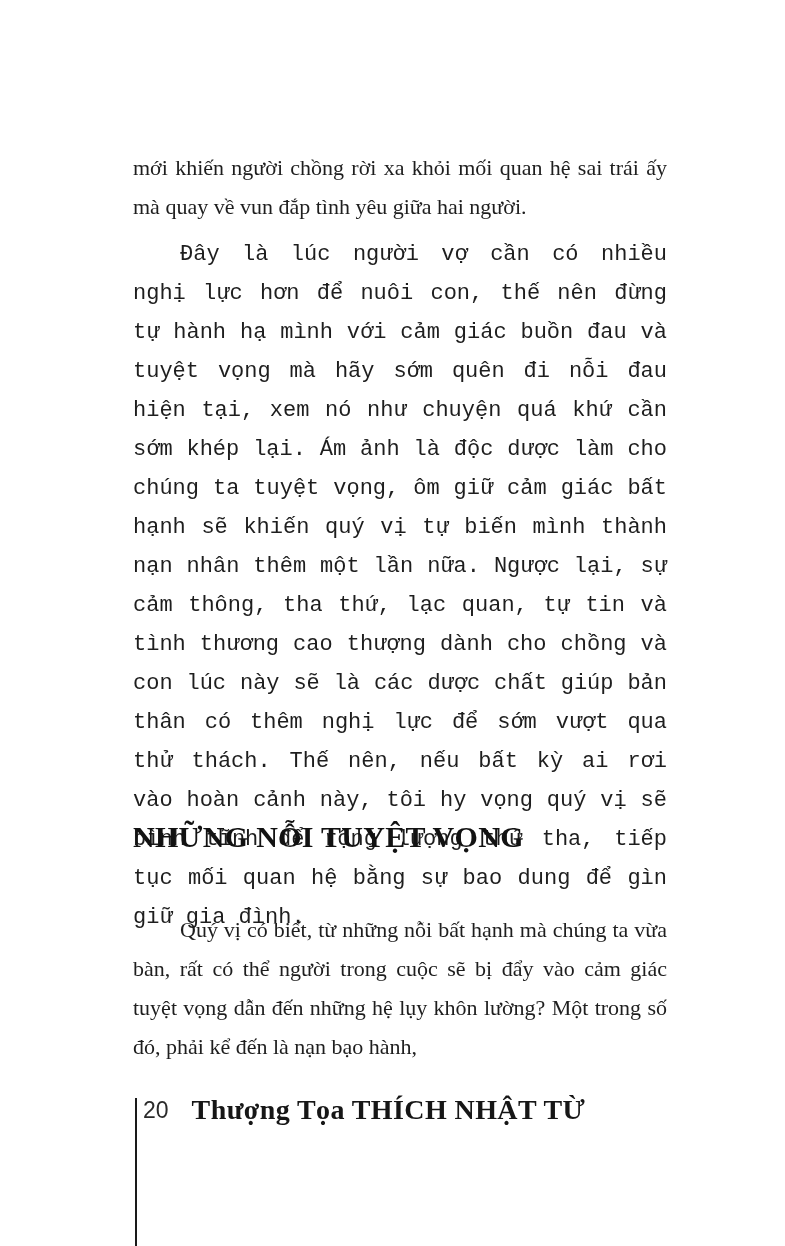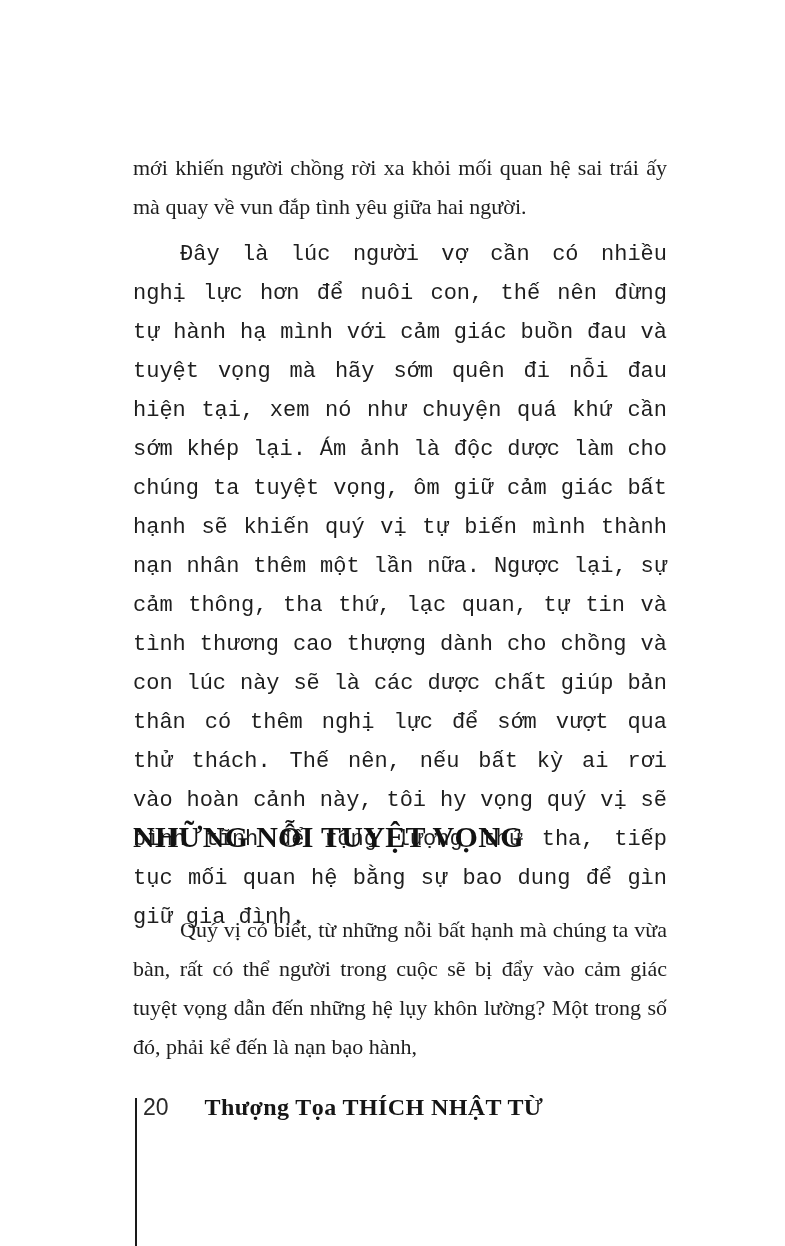--- a/index.html
+++ b/index.html
@@ -55,23 +55,23 @@
     display: flex;
     align-items: center;
   }
   .page-number {
     font-family: "Liberation Sans", "DejaVu Sans", sans-serif;
     font-size: 23px;
     font-weight: 400;
     color: #2a2a2a;
   }
   .running-title {
-    margin-left: 36px;
+    margin-left: 23px;
     font-family: "Liberation Serif", "DejaVu Serif", serif;
-    font-size: 24px;
+    font-size: 28px;
     font-weight: 700;
     letter-spacing: 0.4px;
     color: #161616;
   }
 </style>
 </head>
 <body>
 
 <div class="page">
 

